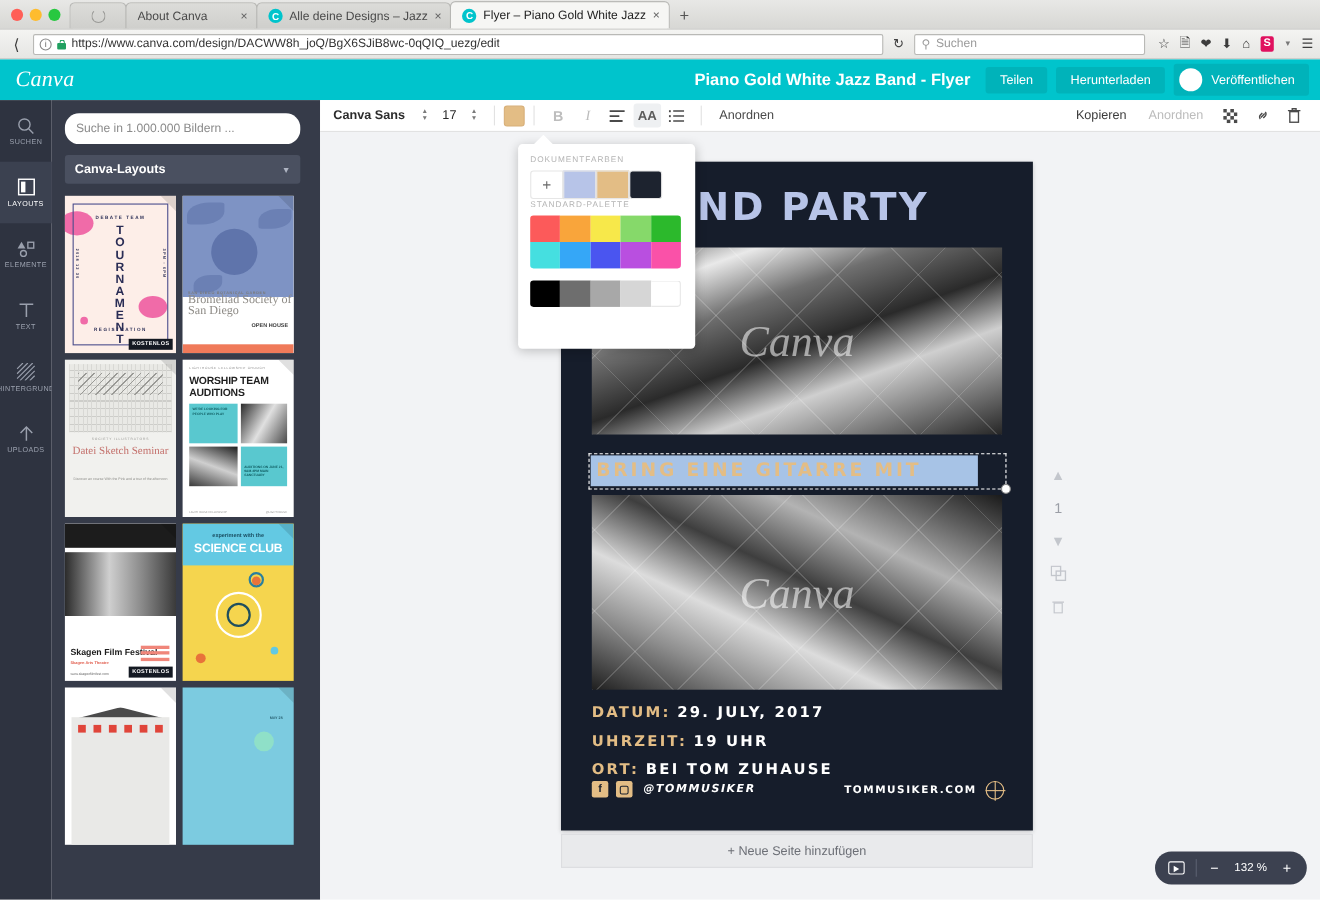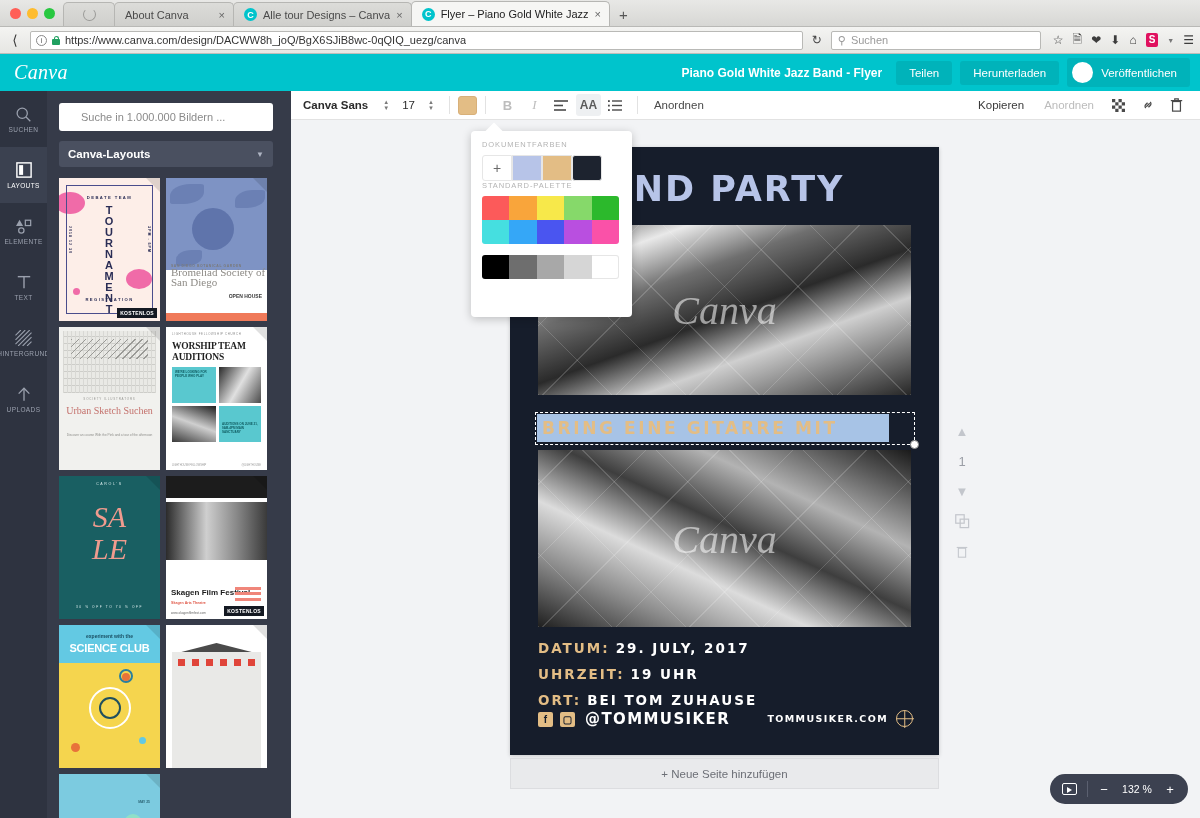--- a/index.html
+++ b/index.html
@@ -86,21 +86,21 @@
     padding: 0 10px 0 14px;
   }
   .canva-logo {
     font-family: "Liberation Serif", serif; font-style: italic;
     font-size: 20px; color: #fff; letter-spacing: .3px; margin-right: 22px;
   }
   .hmenu { display: flex; align-items: center; gap: 17px; }
   .hmenu-item { font-size: 11.5px; color: #fff; font-weight: bold; }
   .hmenu-note { font-size: 11.5px; color: #e6fbfc; font-style: italic; margin-left: 20px; font-weight: normal; }
   .header-right { margin-left: auto; display: flex; align-items: center; gap: 8px; }
-  .doc-title { font-size: 12px; color: #fff; font-weight: bold; margin-right: 6px; text-align: center; }
+  .doc-title { font-size: 15px; color: #fff; font-weight: bold; margin-right: 6px; text-align: center; }
   .hbtn {
     font-size: 11.5px; color: #fff; background: #00b3ba;
     border-radius: 3px; padding: 6px 13px; white-space: nowrap;
   }
   .hbtn.publish { display: flex; align-items: center; gap: 8px; padding: 4px 13px 4px 5px; }
   .avatar { width: 21px; height: 21px; border-radius: 50%; background: #fff; flex: 0 0 auto; }
 
   
   .rail {
     position: absolute; top: 91px; left: 0; width: 47px; height: 727px;
@@ -114,22 +114,22 @@
   .rail-item.active { background: #3b4150; color: #fff; }
   .rail-lbl { font-size: 6.5px; letter-spacing: .4px; }
   .rail-ico { height: 18px; display: flex; align-items: center; }
 
   
   .panel {
     position: absolute; top: 91px; left: 47px; width: 244px; height: 727px;
     background: #363b49; padding: 12px 10px 0 12px; overflow: hidden;
   }
   .search-input {
-    width: 214px; height: 28px; background: #fff; border-radius: 3px;
-    border: none; font-size: 11px; color: #8a8a8a; padding: 0 22px;
+    width: 214px; height: 28px; background: #fff; border-radius: 13px;
+    border: none; font-size: 11px; color: #8a8a8a; padding: 0 10px;
     display: flex; align-items: center;
   }
   .layout-select {
     width: 214px; height: 26px; background: #4a5060; border-radius: 3px;
     margin-top: 10px; display: flex; align-items: center;
     padding: 0 9px; font-size: 11.5px; color: #fff; font-weight: bold;
   }
   .caret { margin-left: auto; font-size: 8px; color: #aeb4c2; }
   .thumb-grid {
     margin-top: 11px; display: grid; grid-template-columns: 101px 101px;
@@ -178,21 +178,21 @@
   .t4 .sketch { position: absolute; top: 4px; left: 4px; right: 4px; height: 62px; background:
      repeating-linear-gradient(90deg,#d8d8d4 0 1px,transparent 1px 4px),
      repeating-linear-gradient(0deg,#cdcdc9 0 1px,transparent 1px 7px), #e9e9e5; }
   .t4 .roofs { position: absolute; top: 8px; left: 8px; right: 8px; height: 20px;
      background: repeating-linear-gradient(135deg,#9a9a96 0 1px,transparent 1px 5px); }
   .t4 .ttl { position: absolute; top: 78px; left: 0; right: 0; text-align: center; font-family: "Liberation Serif", serif; color: #c4716c; font-size: 10px; line-height: 12px; }
   .t4 .cap { position: absolute; top: 70px; left: 0; right: 0; text-align: center; font-size: 3px; letter-spacing: .8px; color: #9a9a96; }
   .t4 .sub { position: absolute; top: 106px; left: 0; right: 0; text-align: center; font-size: 3.2px; line-height: 5px; color: #8e8e8a; }
 
   .t5 { background: #fff; }
-  .t5 .h { position: absolute; top: 14px; left: 6px; right: 0; font-size: 9.5px; font-weight: bold; line-height: 11px; color: #1f1f1f; letter-spacing: -.2px; font-family: Liberation Serif, serif; }
+  .t5 .h { position: absolute; top: 14px; left: 6px; right: 0; font-size: 9.5px; font-weight: bold; line-height: 11px; color: #1f1f1f; letter-spacing: -.2px; }
   .t5 .cap { position: absolute; top: 5px; left: 6px; font-size: 2.8px; letter-spacing: .7px; color: #888; }
   .t5 .cy { position: absolute; background: #59c8cf; }
   .t5 .ph { position: absolute; background: #3b3b3b; }
   .t5 .ty { position: absolute; font-size: 3px; font-weight: bold; color: #0f5b60; line-height: 4px; }
   .t5 .foot { position: absolute; bottom: 3px; left: 6px; right: 6px; font-size: 2.6px; color: #999; display: flex; justify-content: space-between; }
 
   .t6 { background: #195f62; }
   .t6 .tag { position: absolute; top: 6px; left: 0; right: 0; text-align: center; font-size: 3.6px; letter-spacing: 1.6px; color: #d9eded; }
   .t6 .sa { position: absolute; top: 26px; left: 0; right: 0; text-align: center; font-family: "Liberation Serif", serif; font-style: italic; font-size: 30px; color: #f09b8e; line-height: 29px; }
   .t6 .le { position: absolute; top: 58px; left: 0; right: 0; text-align: center; font-family: "Liberation Serif", serif; font-style: italic; font-size: 30px; color: #f09b8e; line-height: 29px; }
@@ -343,21 +343,21 @@
   .info-line { position: absolute; left: 28px; display: flex; gap: 6px; align-items: baseline; }
   .info-key { font-size: 13.5px; font-weight: bold; color: #e3bd85; letter-spacing: 2px; font-family: "DejaVu Sans", sans-serif; }
   .info-val { font-size: 13.5px; font-weight: bold; color: #fff; letter-spacing: 2px; font-family: "DejaVu Sans", sans-serif; }
 
   .social-row { position: absolute; left: 28px; top: 563px; display: flex; align-items: center; gap: 7px; }
   .sq-ico {
     width: 15px; height: 15px; border-radius: 2px; background: #e3bd85;
     color: #161d2b; font-size: 10px; font-weight: bold;
     display: flex; align-items: center; justify-content: center;
   }
-  .handle-txt { font-size: 15px; font-weight: bold; color: #fff; letter-spacing: 1.4px; margin-left: 3px; font-family: "DejaVu Sans", sans-serif; }
+  .handle-txt { font-size: 10px; font-weight: bold; color: #fff; letter-spacing: 1.4px; margin-left: 3px; font-family: "DejaVu Sans", sans-serif; font-style: italic; }
   .web-row { position: absolute; right: 26px; top: 563px; display: flex; align-items: center; gap: 8px; }
   .web-txt { font-size: 9.5px; font-weight: bold; color: #fff; letter-spacing: 1.4px; font-family: "DejaVu Sans", sans-serif; }
   .globe {
     width: 17px; height: 17px; border-radius: 50%; border: 1.5px solid #e3bd85;
     position: relative;
   }
   .globe::before { content:''; position: absolute; top: 50%; left: -1.5px; right: -1.5px; height: 1.5px; background: #e3bd85; transform: translateY(-50%); }
   .globe::after { content:''; position: absolute; left: 50%; top: -1.5px; bottom: -1.5px; width: 1.5px; background: #e3bd85; transform: translateX(-50%); }
 
   
@@ -416,41 +416,41 @@
     <div class="tab-strip">
       <div class="tab first">
         <div class="spinner-tab"></div>
       </div>
       <div class="tab">
         <span class="tab-title">About Canva</span>
         <span class="tab-close">×</span>
       </div>
       <div class="tab">
         <span class="tab-fav">C</span>
-        <span class="tab-title">Alle tour Designs – Canva</span>
+        <span class="tab-title">Alle deine Designs – Jazz</span>
         <span class="tab-close">×</span>
       </div>
       <div class="tab active">
         <span class="tab-fav">C</span>
         <span class="tab-title">Flyer – Piano Gold White Jazz</span>
         <span class="tab-close">×</span>
       </div>
       <div class="newtab">+</div>
     </div>
   </div>
 
   <div class="browser-navbar">
     <span class="nav-btn">⟨</span>
     <div class="urlbar">
       <span class="info-i">i</span>
       <span class="lock">
           <span class="shackle"></span>
           <span class="body"></span>
         </span>
-      <span class="u-txt">https://www.canva.com/design/DACWW8h_joQ/BgX6SJiB8wc-0qQIQ_uezg/canva</span>
+      <span class="u-txt">https://www.canva.com/design/DACWW8h_joQ/BgX6SJiB8wc-0qQIQ_uezg/edit</span>
     </div>
     <span class="reload">↻</span>
     <div class="searchbar">
       <span>⚲</span>
       <span>Suchen</span>
     </div>
     <div class="nav-icons">
       <span class="ni">☆</span>
       <span class="ni">🗎</span>
       <span class="ni">❤</span>
@@ -578,48 +578,41 @@
         <div class="oh">OPEN HOUSE</div>
         <div class="bar"></div>
         <div class="corner"></div>
       </div>
 
       <div class="thumb t4">
         <div class="sketch">
             <div class="roofs"></div>
           </div>
         <div class="cap">SOCIETY ILLUSTRATORS</div>
-        <div class="ttl">Urban Sketch Suchen</div>
+        <div class="ttl">Datei Sketch Seminar</div>
         <div class="sub">Discover an course With the Pink and a tour of the afternoon</div>
         <div class="corner"></div>
       </div>
 
       <div class="thumb t5">
         <div class="cap">LIGHTHOUSE FELLOWSHIP CHURCH</div>
         <div class="h">WORSHIP TEAM AUDITIONS</div>
         <div class="cy" style="top:40px;left:6px;width:44px;height:36px"></div>
         <div class="ph" style="top:40px;left:53px;width:42px;height:36px;background:linear-gradient(120deg,#2a2a2a,#e0e0e0,#4a4a4a)"></div>
         <div class="ph" style="top:79px;left:6px;width:44px;height:36px;background:linear-gradient(200deg,#1e1e1e,#cfcfcf,#3a3a3a)"></div>
         <div class="cy" style="top:79px;left:53px;width:42px;height:36px"></div>
         <div class="ty" style="top:43px;left:9px;width:38px">WE'RE LOOKING FOR PEOPLE WHO PLAY</div>
         <div class="ty" style="top:95px;left:56px;width:36px">AUDITIONS ON JUNE 21, 9AM-4PM MAIN SANCTUARY</div>
         <div class="foot">
             <span>LIGHTHOUSE FELLOWSHIP</span>
             <span>@LIGHTHOUSE</span>
           </div>
         <div class="corner"></div>
       </div>
 
-      <div class="thumb t6">
-        <div class="tag">CAROL'S</div>
-        <div class="sa">SA</div>
-        <div class="le">LE</div>
-        <div class="sub">30 % OFF TO 70 % OFF</div>
-        <div class="corner"></div>
-      </div>
 
       <div class="thumb t7">
         <div class="dark"></div>
         <div class="blur"></div>
         <div class="ttl">Skagen Film Festival</div>
         <div class="sub">Skagen Arts Theatre</div>
         <div class="url">www.skagenfilmfest.com</div>
         <div class="bars">
             <div class="bar"></div>
             <div class="bar"></div>

